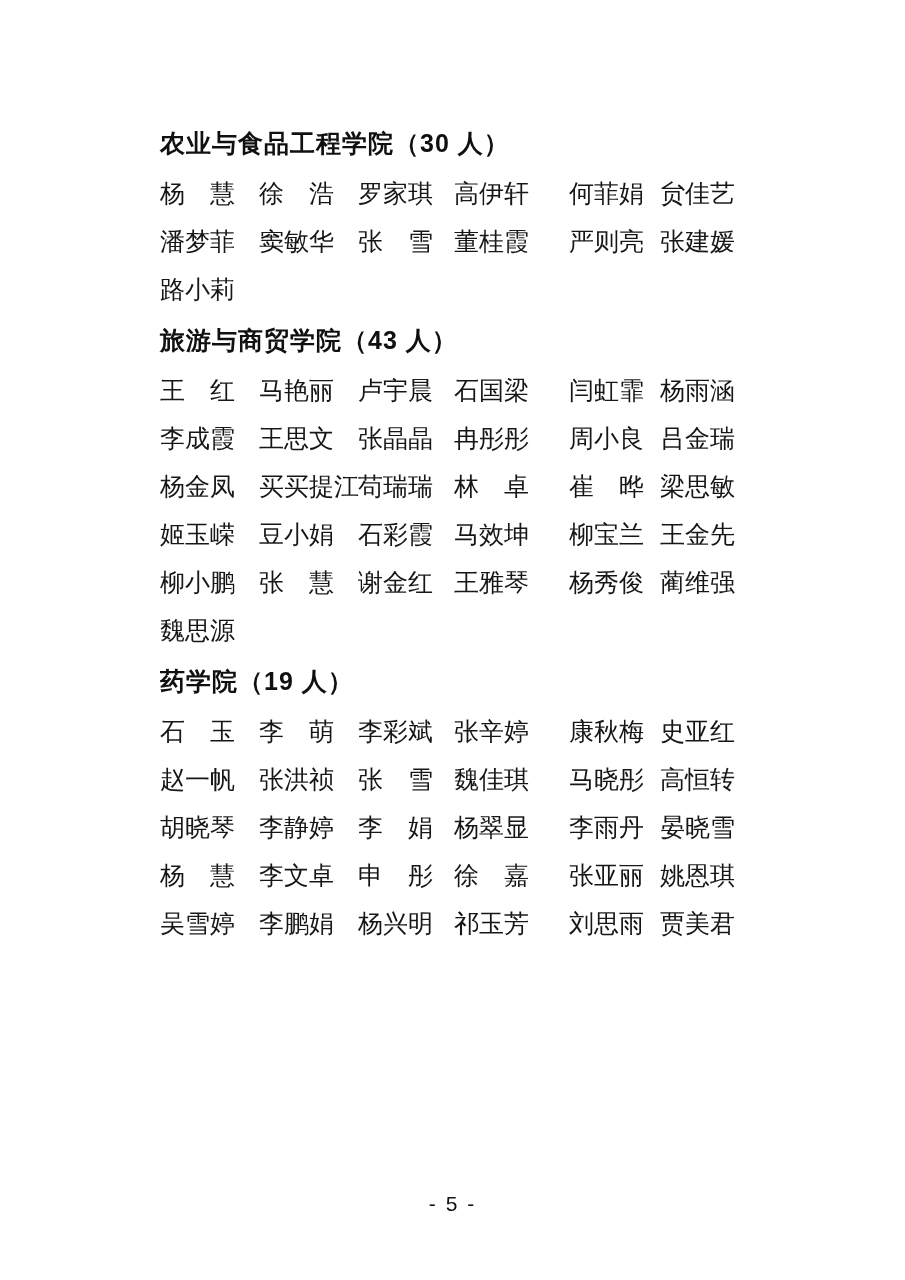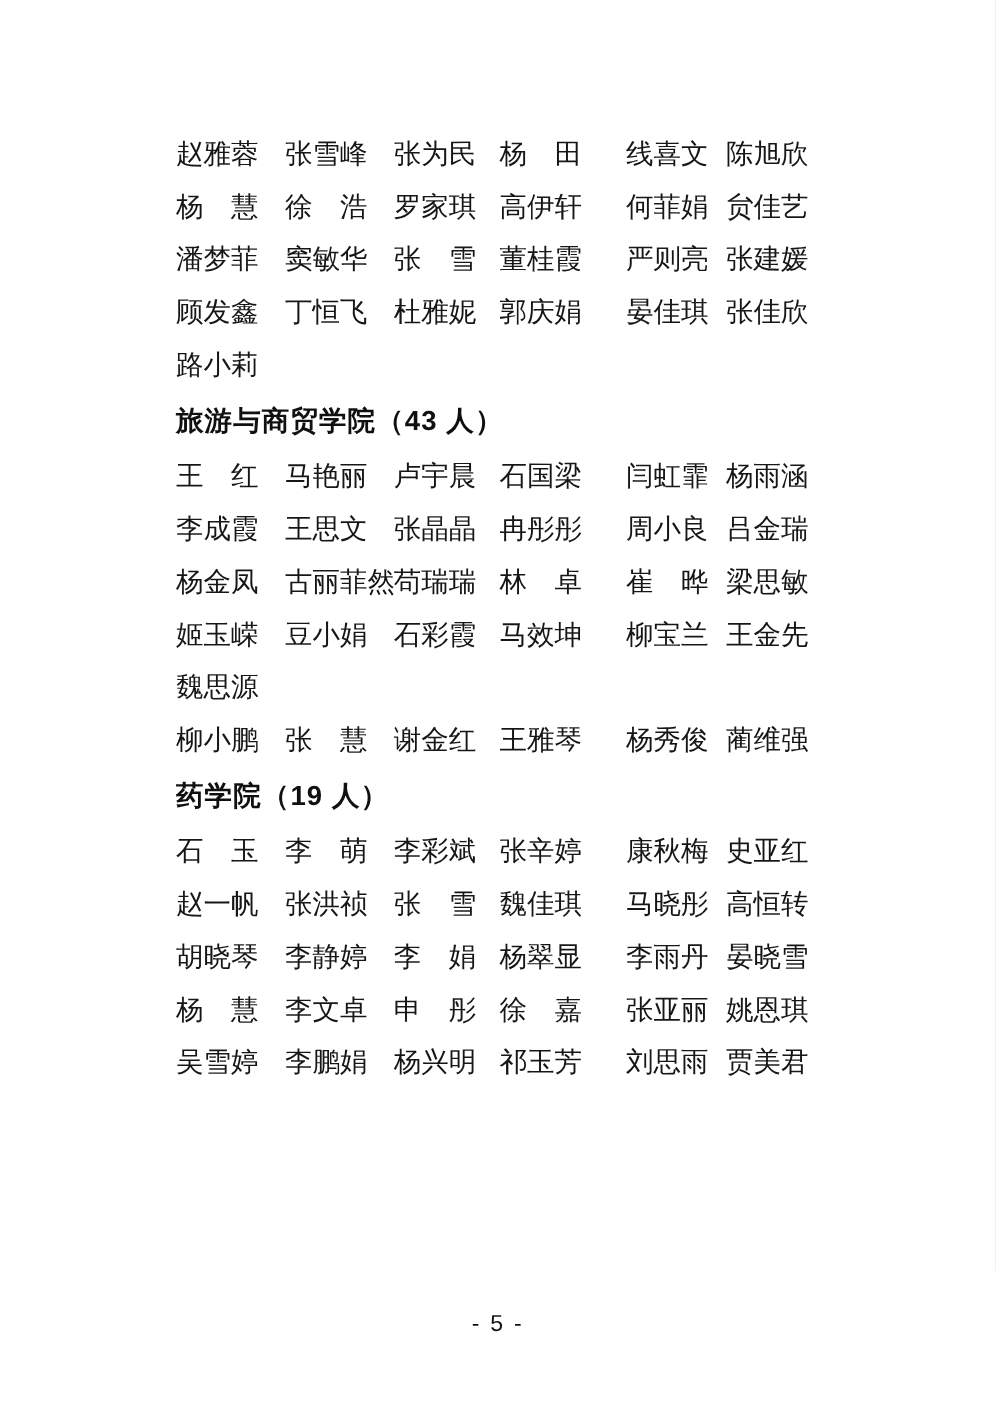--- a/index.html
+++ b/index.html
@@ -59,51 +59,36 @@
     color: #111111;
     letter-spacing: 2px;
   }
 </style>
 </head>
 <body>
 
 <div class="page">
   <div class="content" id="sections-root">
       <section class="section">
-        <div class="name-row">
-          <span class="name">赵雅蓉</span>
-          <span class="name">张雪峰</span>
-          <span class="name">张为民</span>
-          <span class="name">杨　田</span>
-          <span class="name">线喜文</span>
-          <span class="name">陈旭欣</span>
-        </div>
+        <h2 class="section-title">农业与食品工程学院（30 人）</h2>
         <div class="name-row">
           <span class="name">杨　慧</span>
           <span class="name">徐　浩</span>
           <span class="name">罗家琪</span>
           <span class="name">高伊轩</span>
           <span class="name">何菲娟</span>
           <span class="name">贠佳艺</span>
         </div>
         <div class="name-row">
           <span class="name">潘梦菲</span>
           <span class="name">窦敏华</span>
           <span class="name">张　雪</span>
           <span class="name">董桂霞</span>
           <span class="name">严则亮</span>
           <span class="name">张建媛</span>
-        </div>
-        <div class="name-row">
-          <span class="name">顾发鑫</span>
-          <span class="name">丁恒飞</span>
-          <span class="name">杜雅妮</span>
-          <span class="name">郭庆娟</span>
-          <span class="name">晏佳琪</span>
-          <span class="name">张佳欣</span>
         </div>
         <div class="name-row">
           <span class="name">路小莉</span>
         </div>
       </section>
       <section class="section">
         <h2 class="section-title">旅游与商贸学院（43 人）</h2>
         <div class="name-row">
           <span class="name">王　红</span>
           <span class="name">马艳丽</span>
@@ -115,44 +100,44 @@
         <div class="name-row">
           <span class="name">李成霞</span>
           <span class="name">王思文</span>
           <span class="name">张晶晶</span>
           <span class="name">冉彤彤</span>
           <span class="name">周小良</span>
           <span class="name">吕金瑞</span>
         </div>
         <div class="name-row">
           <span class="name">杨金凤</span>
-          <span class="name">古丽菲然</span>
+          <span class="name">买买提江</span>
           <span class="name">苟瑞瑞</span>
           <span class="name">林　卓</span>
           <span class="name">崔　晔</span>
           <span class="name">梁思敏</span>
         </div>
         <div class="name-row">
           <span class="name">姬玉嵘</span>
           <span class="name">豆小娟</span>
           <span class="name">石彩霞</span>
           <span class="name">马效坤</span>
           <span class="name">柳宝兰</span>
           <span class="name">王金先</span>
         </div>
         <div class="name-row">
-          <span class="name">魏思源</span>
-        </div>
-        <div class="name-row">
           <span class="name">柳小鹏</span>
           <span class="name">张　慧</span>
           <span class="name">谢金红</span>
           <span class="name">王雅琴</span>
           <span class="name">杨秀俊</span>
           <span class="name">蔺维强</span>
+        </div>
+        <div class="name-row">
+          <span class="name">魏思源</span>
         </div>
       </section>
       <section class="section">
         <h2 class="section-title">药学院（19 人）</h2>
         <div class="name-row">
           <span class="name">石　玉</span>
           <span class="name">李　萌</span>
           <span class="name">李彩斌</span>
           <span class="name">张辛婷</span>
           <span class="name">康秋梅</span>

